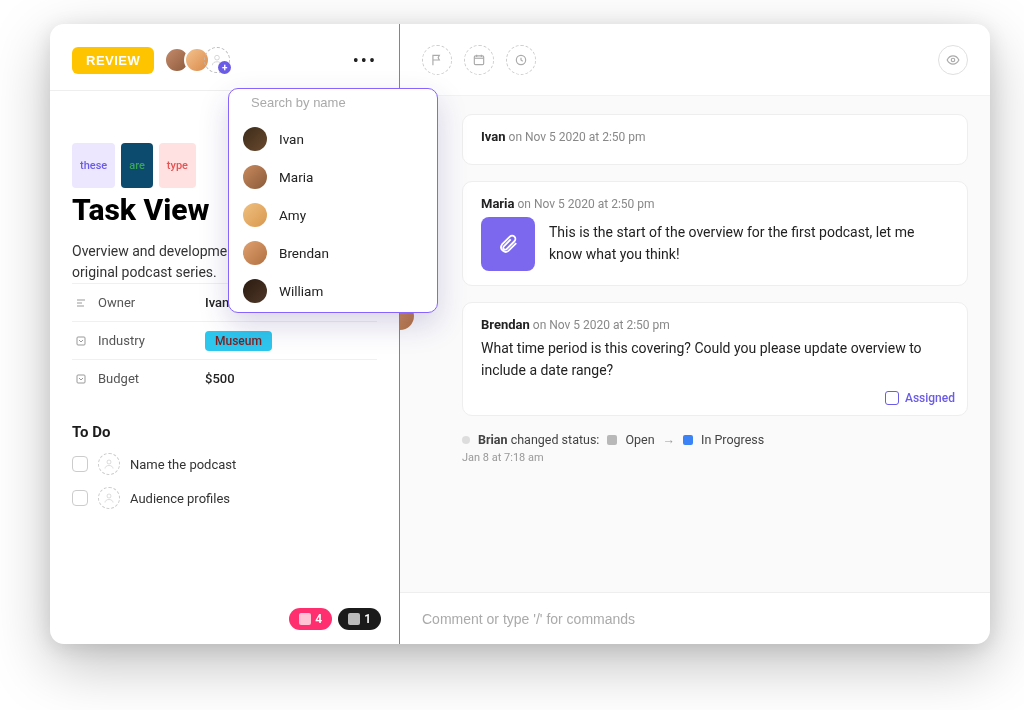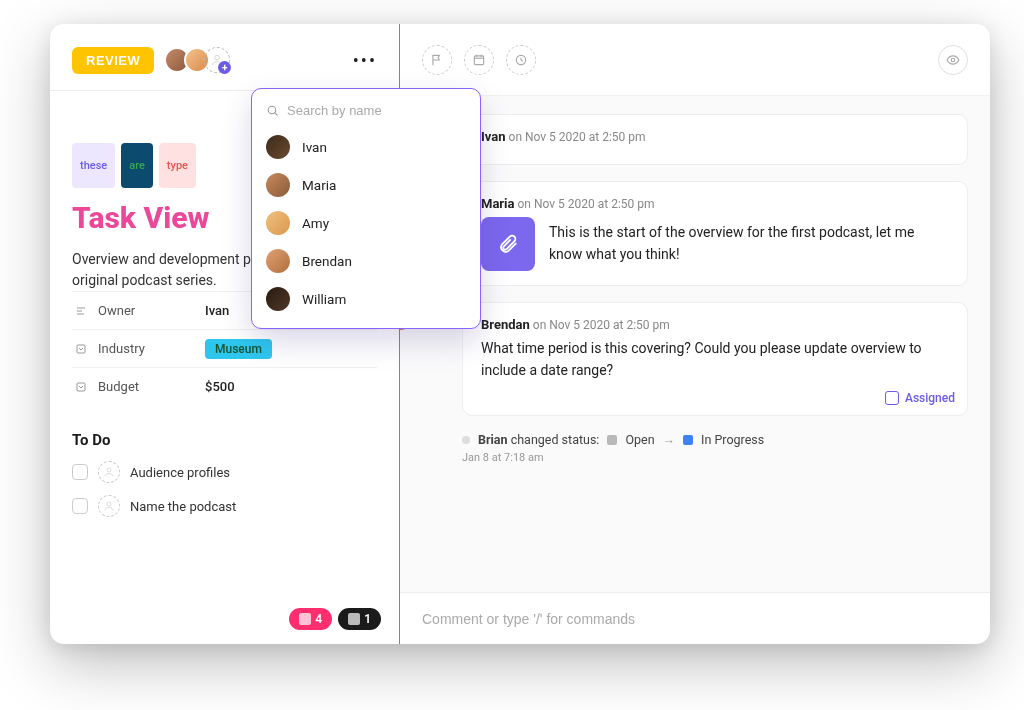--- a/index.html
+++ b/index.html
@@ -78,30 +78,30 @@
     width:13px;height:13px;border-radius:50%;
     background:#6b5ce7;color:#fff;font-size:10px;line-height:13px;text-align:center;font-weight:700;
   }
   .more-dots { margin-left: auto; font-size: 18px; letter-spacing: 2px; cursor:pointer; color:#222; }
   
   .tags-row { display:flex; gap:6px; margin-top: 52px; }
   .tag { font-size:11px; padding:16px 8px; border-radius:4px; font-weight:500; }
   .tag-purple { background:#ece6ff; color:#6b5ce7; }
   .tag-green  { background:#0c4a6e; color:#3aa655; }
   .tag-pink   { background:#ffe1e1; color:#e55353; }
-  .task-title { font-size:30px; font-weight:800; color:#ec4899; margin-top:12px; }
+  .task-title { font-size:30px; font-weight:800; color:#000000; margin-top:4px; }
   .task-desc  { font-size:14px; color:#333; margin-top:14px; line-height:1.5; max-width: 290px;}
   .section-label { font-size:15px; font-weight:700; color:#1b1b1b; margin-top:26px; }
   
   .cf-row { display:flex; align-items:center; height:38px; border-top:1px solid #f0f0f0; }
   .cf-row:first-of-type { margin-top:12px; }
   .cf-icon { width:18px; display:flex; align-items:center; justify-content:center; color:#888; }
   .cf-label { flex:0 0 115px; font-size:13px; color:#555; padding-left:8px; }
   .cf-val   { font-size:13px; color:#222; font-weight:500; }
-  .cf-chip  { background:#2dc7ee; color:#14532d; padding:3px 10px; border-radius:4px; font-size:12px; font-weight:500; }
+  .cf-chip  { background:#2dc7ee; color:#7f1d1d; padding:3px 10px; border-radius:4px; font-size:12px; font-weight:500; }
   
   .todo-item { display:flex; align-items:center; gap:10px; margin-top:12px; }
   .todo-check { width:16px;height:16px;border:1.5px solid #ccc;border-radius:4px; cursor:pointer;}
   .todo-assign { width:22px;height:22px;border-radius:50%;border:1.5px dashed #ccc; display:flex;align-items:center;justify-content:center; cursor:pointer;}
   .todo-assign svg{width:12px;height:12px;stroke:#bbb;fill:none;}
   .todo-label { font-size:13px; color:#333; }
   
   .left-footer { position:absolute; bottom:14px; right:18px; display:flex; gap:6px;}
   .chip { display:flex;align-items:center;gap:4px; padding:4px 10px; border-radius:14px; font-size:12px; color:#fff; font-weight:600;}
   .chip-pink { background:#ff2f6f; }
@@ -132,24 +132,24 @@
   .status-dot.grey{background:#b8b8b8;}
   .status-dot.blue{background:#3b82f6;}
   .status-arrow{color:#999;}
   .status-ts { font-size:11px; color:#999; margin-left:40px; margin-top:4px;}
   
   .comment-bar { height:52px; border-top:1px solid #eee; display:flex;align-items:center; padding:0 22px;}
   .comment-bar input { border:none; outline:none; font-size:14px; color:#333; width:100%; }
   .comment-bar input::placeholder{color:#aaa;}
   
   .dropdown {
-    position:absolute; top:64px; left:178px; width:230px;
+    position:absolute; top:64px; left:178px; width:210px;
     background:#fff; border:1.5px solid #8764ff; border-radius:10px;
     box-shadow:0 12px 30px rgba(50,30,120,0.18);
-    z-index:50; padding:10px 0;margin-left:23px;
+    z-index:50; padding:2px 0;
   }
   .dd-search { display:flex; align-items:center; gap:8px; padding:4px 14px 10px 14px; }
   .dd-search svg{width:13px;height:13px;stroke:#999;fill:none;stroke-width:2;}
   .dd-search input { border:none;outline:none;font-size:13px;color:#333;flex:1;}
   .dd-search input::placeholder{color:#aaa;}
   .dd-item { display:flex;align-items:center;gap:12px;padding:7px 14px;cursor:pointer;}
   .dd-ava{width:24px;height:24px;border-radius:50%;}
   .dd-ava-1{background:linear-gradient(135deg,#3b2b1a,#6b4a2e);}
   .dd-ava-2{background:linear-gradient(135deg,#c98a5e,#8a5a3a);}
   .dd-ava-3{background:linear-gradient(135deg,#f0c080,#d8984e);}
@@ -224,31 +224,31 @@
 
     <div class="section-label">To Do</div>
     <div class="todo-item">
       <span class="todo-check"></span>
       <span class="todo-assign">
           <svg viewBox="0 0 24 24">
             <circle cx="12" cy="8" r="4"></circle>
             <path d="M4 21c0-4 4-6 8-6s8 2 8 6"></path>
           </svg>
         </span>
-      <span class="todo-label">Audience profiles</span>
+      <span class="todo-label">Name the podcast</span>
     </div>
     <div class="todo-item">
       <span class="todo-check"></span>
       <span class="todo-assign">
           <svg viewBox="0 0 24 24">
             <circle cx="12" cy="8" r="4"></circle>
             <path d="M4 21c0-4 4-6 8-6s8 2 8 6"></path>
           </svg>
         </span>
-      <span class="todo-label">Name the podcast</span>
+      <span class="todo-label">Audience profiles</span>
     </div>
 
     <div class="left-footer">
       <span class="chip chip-pink">
           <span class="chip-ico"></span>
           <span>4</span>
         </span>
       <span class="chip chip-dark">
           <span class="chip-ico"></span>
           <span>1</span>

